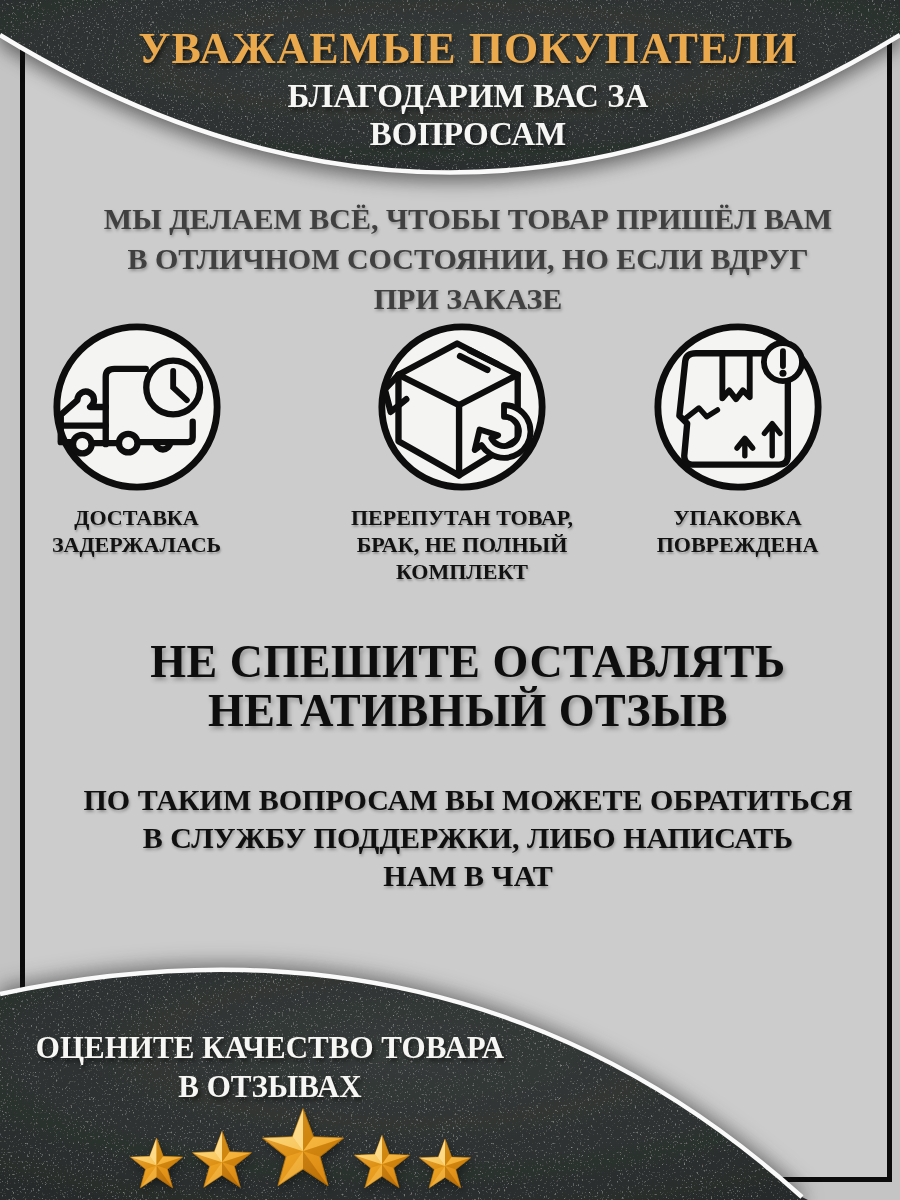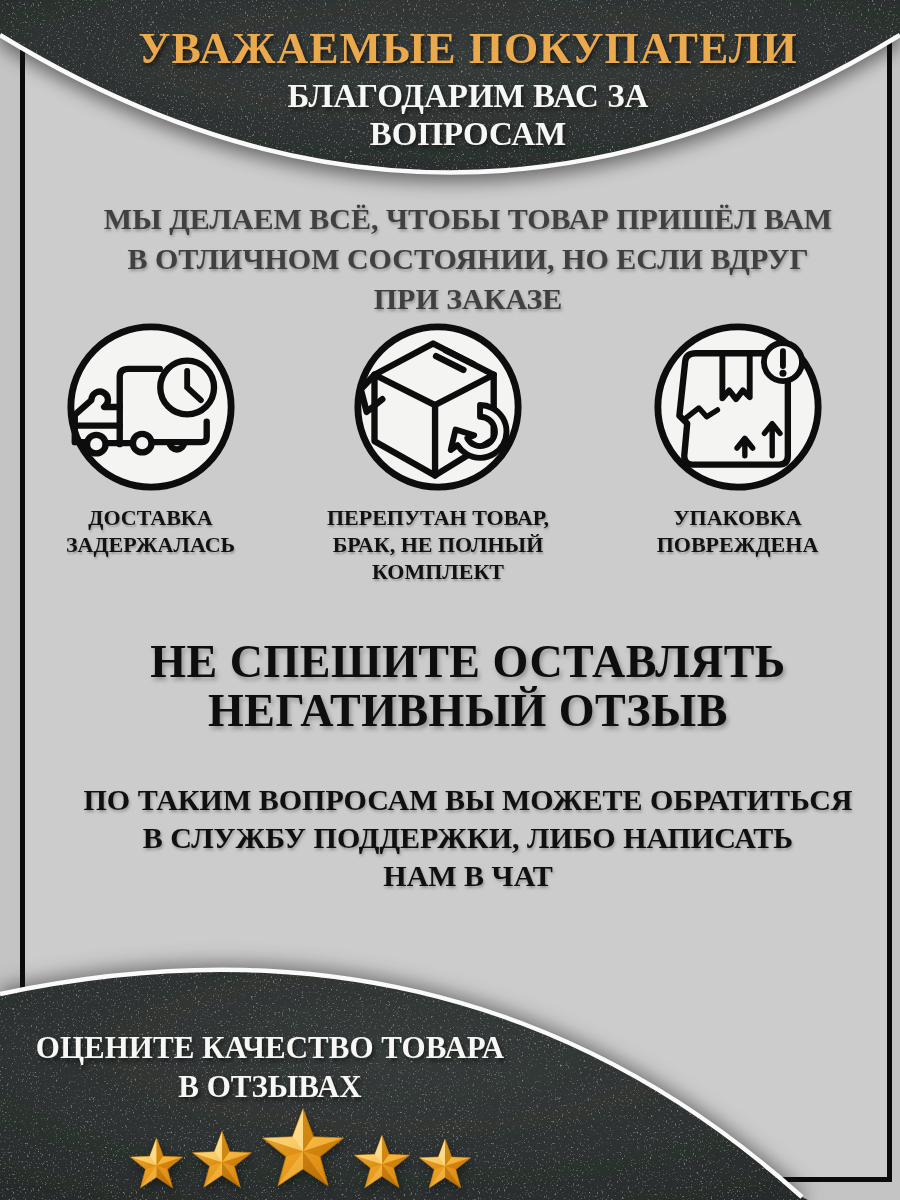--- a/index.html
+++ b/index.html
@@ -19,22 +19,22 @@
     filter:drop-shadow(0 7px 9px rgba(25,25,25,.45)) drop-shadow(0 -6px 9px rgba(25,25,25,.35));}
   .txt{position:absolute;left:0;right:0;text-align:center;white-space:pre-line;z-index:3;}
   .title{top:24px;font-size:44px;line-height:50px;letter-spacing:1px;color:#EAA94D;
     text-shadow:2px 3px 4px rgba(0,0,0,.55);}
   .subtitle{top:77px;font-size:33px;line-height:38px;color:#F6F6F4;
     text-shadow:2px 3px 4px rgba(0,0,0,.5);}
   .intro{top:199px;font-size:30px;line-height:40px;color:#404040;
     text-shadow:1px 2px 3px rgba(40,40,40,.35);}
   .issues{position:absolute;top:321px;left:0;width:900px;z-index:3;}
   .issue{position:absolute;display:flex;flex-direction:column;align-items:center;}
-  .issue.i1{left:38px;width:225px;justify-content:flex-end;}
-  .issue.i2{left:318px;width:240px;}
+  .issue.i1{left:24px;width:225px;justify-content:flex-end;}
+  .issue.i2{left:342px;width:240px;}
   .issue.i3{left:625px;width:225px;justify-content:space-between;}
   .issue svg.badge-circle{width:172px;height:172px;}
   .issue .lbl{margin-top:11px;font-size:22px;line-height:27px;color:#121212;
     text-align:center;white-space:pre-line;text-shadow:1px 2px 2px rgba(40,40,40,.3);}
   .warn-h{top:637px;font-size:46px;line-height:49px;letter-spacing:.5px;color:#0e0e0e;
     text-shadow:2px 3px 4px rgba(40,40,40,.35);font-family:Liberation Serif, serif;}
   .warn-b{top:781px;font-size:30px;line-height:38px;color:#101010;
     text-shadow:1px 2px 3px rgba(40,40,40,.35);text-align:center;}
   .footer-text{position:absolute;top:1028px;left:20px;width:500px;text-align:center;
     white-space:pre-line;z-index:3;font-size:31px;line-height:39px;color:#F6F6F4;

